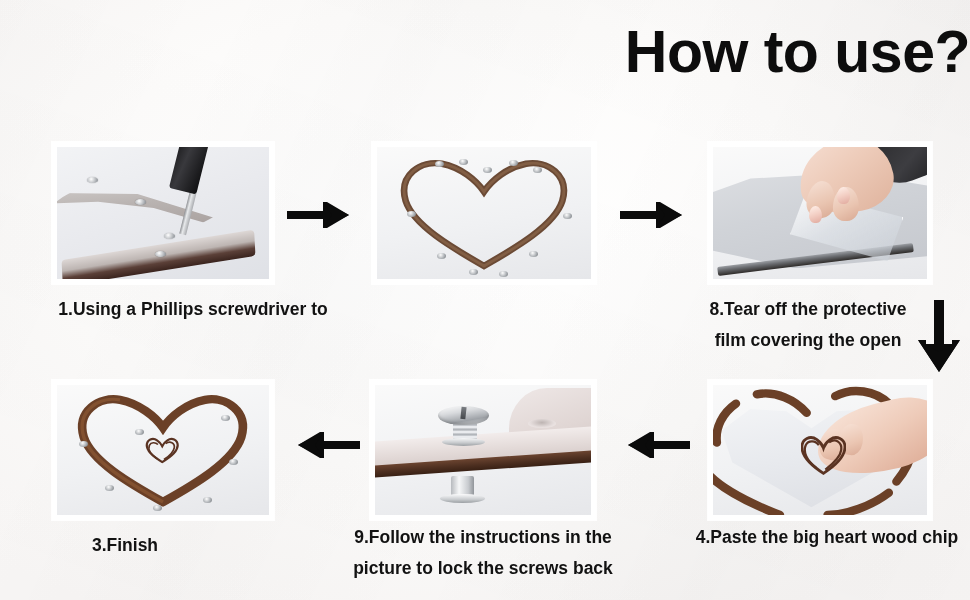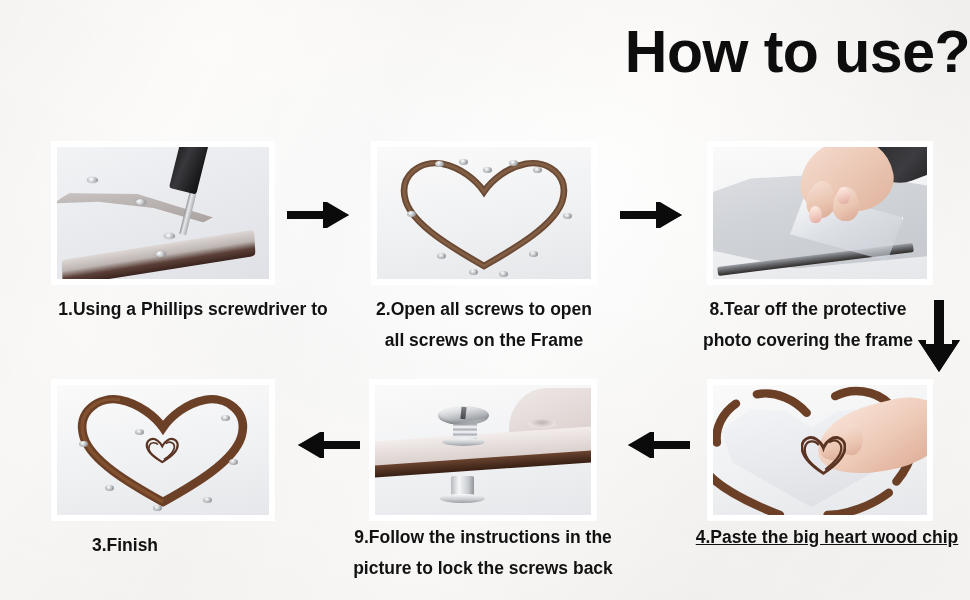--- a/index.html
+++ b/index.html
@@ -388,28 +388,24 @@
     <svg width="42" height="72" viewBox="0 0 42 72">
       <path d="M16 0 L26 0 L26 44 L34 44 L34 40 L42 40 L21 72 L0 40 L8 40 L8 44 L16 44 Z" fill="#0b0b0b"></path>
       <path d="M0 40 L21 72 L42 40 L21 52 Z" fill="#0b0b0b"></path>
     </svg>
   </div>
 
   <div class="caption" style="left:22px; top:294px; width:284px;margin-left:29px;">
     <div>1.Using a Phillips screwdriver to</div>
   </div>
 
-  <div class="caption" style="left:352px; top:294px; width:264px;">
-    <div>2.Open all screws to open</div>
-    <div>all screws on the Frame</div>
-  </div>
 
   <div class="caption" style="left:690px; top:294px; width:236px;">
     <div>8.Tear off the protective</div>
-    <div>photo covering the frame</div>
+    <div>film covering the open</div>
   </div>
 
   <div class="panel" style="left:52px; top:380px; width:222px; height:140px;">
     <div class="photo">
       <div class="bg-softer"></div>
       <div class="heart-wrap">
         <svg viewBox="0 0 222 140" preserveAspectRatio="none">
           <path d="M111 126 C 76 106, 36 82, 28 56 C 20 28, 44 12, 66 16 C 86 20, 103 34, 111 46
                    C 119 34, 135 20, 155 16 C 177 12, 201 28, 193 56 C 185 82, 146 106, 111 126 Z" fill="none" stroke="#6b4027" stroke-width="9" stroke-linecap="round"></path>
           <path d="M111 126 C 76 106, 36 82, 28 56 C 20 28, 44 12, 66 16" fill="none" stroke="#8c5835" stroke-width="3.5" opacity=".7"></path>
@@ -492,17 +488,17 @@
 
   <div class="caption" style="left:22px; top:530px; width:206px;">
     <div>3.Finish</div>
   </div>
 
   <div class="caption" style="left:342px; top:522px; width:282px;">
     <div>9.Follow the instructions in the</div>
     <div>picture to lock the screws back</div>
   </div>
 
-  <div class="caption" style="left:686px; top:522px; width:282px;text-decoration:underline;">
+  <div class="caption" style="left:686px; top:522px; width:282px;">
     <div>4.Paste the big heart wood chip</div>
   </div>
 
 </div>
 
 </body></html>

